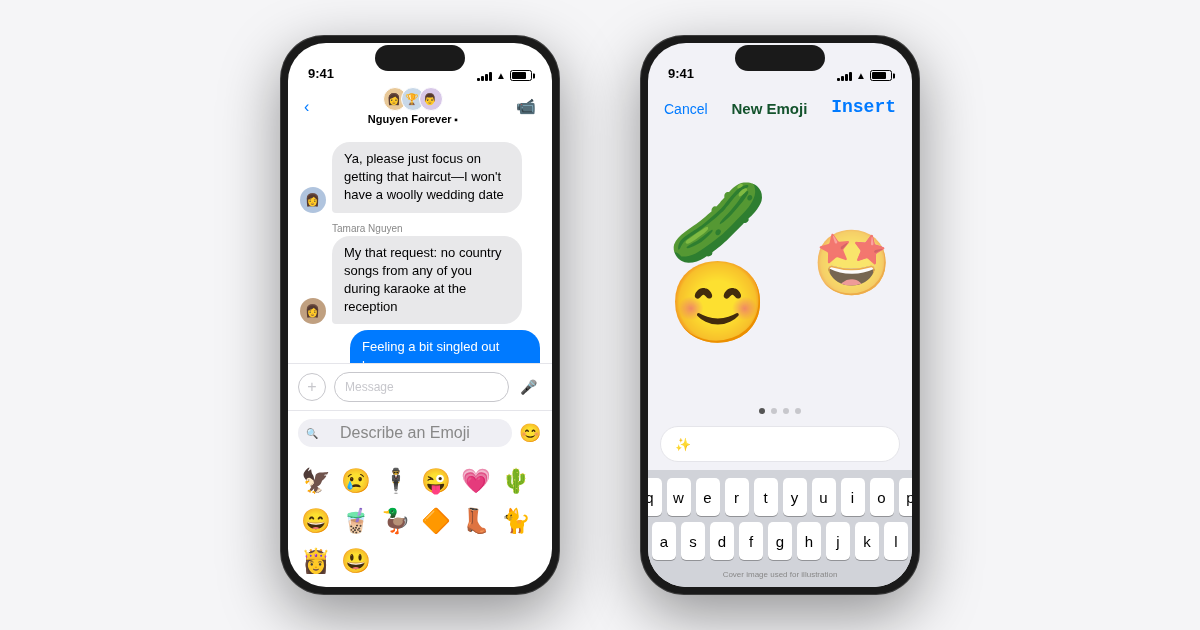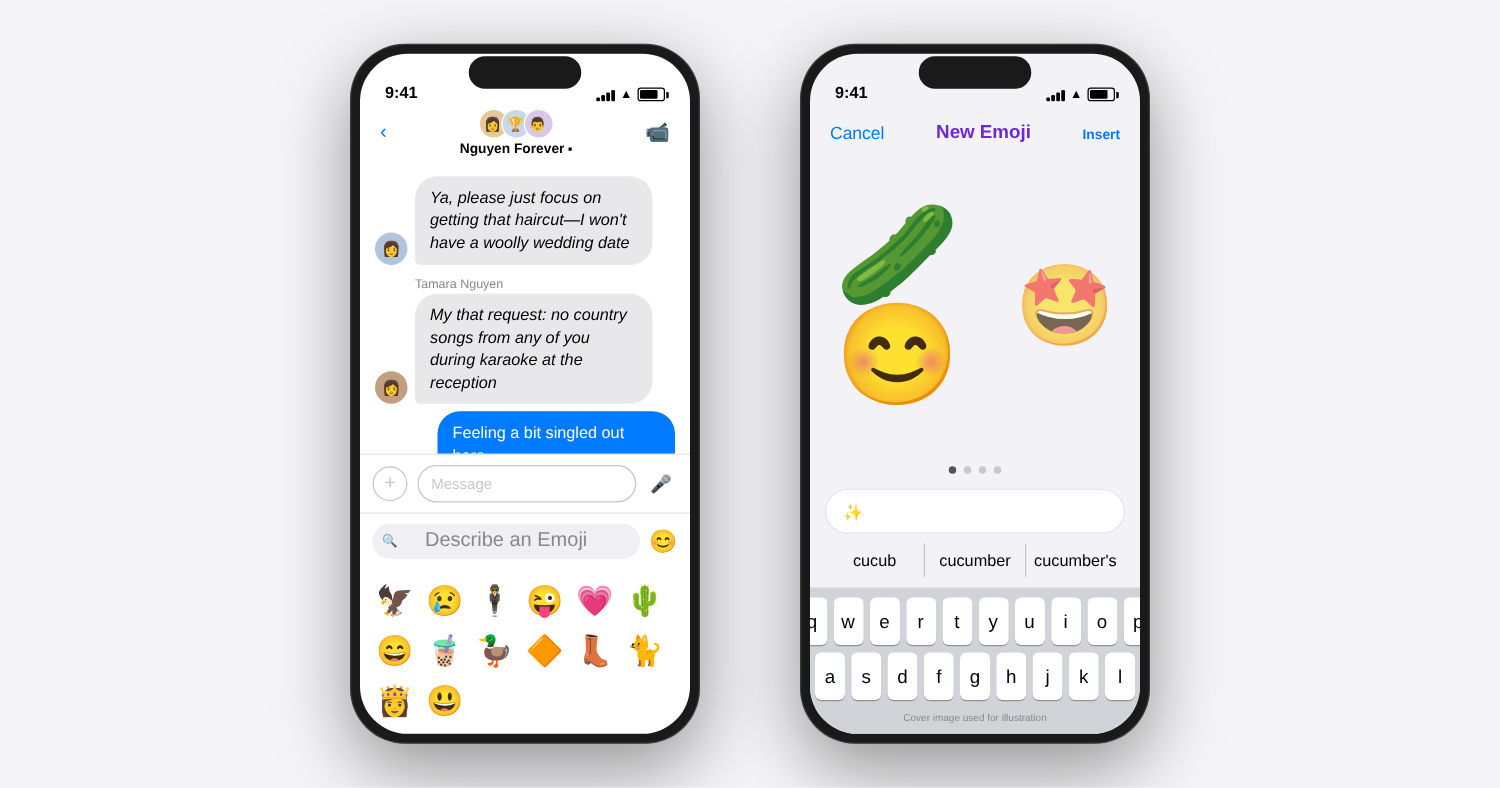--- a/index.html
+++ b/index.html
@@ -186,21 +186,20 @@
       max-width: 190px;
       padding: 8px 12px;
       border-radius: 18px;
       font-size: 13px;
       line-height: 1.4;
     }
     .bubble.received {
       background: #E8E8EA;
       color: #000;
       border-bottom-left-radius: 4px;
-      font-style: italic;
     }
     .bubble.sent {
       background: #007AFF;
       color: #fff;
       border-bottom-right-radius: 4px;
     }
     .sender-name {
       font-size: 10px;
       color: #888;
       margin-left: 32px;
@@ -299,26 +298,27 @@
       padding: 10px 16px 8px;
       flex-shrink: 0;
     }
     .cancel-btn {
       color: #007AFF;
       font-size: 14px;
     }
     .header-title {
       font-size: 15px;
       font-weight: 600;
-      color: #6d28d9;
+      color: #14532d;
     }
     .insert-btn {
       color: #007AFF;
-      font-size: 11px;
+      font-size: 18px;
       font-weight: 600;
+      font-family: Liberation Mono, monospace;
     }
 
     
     .emoji-preview-area {
       flex: 1;
       display: flex;
       align-items: center;
       justify-content: center;
       gap: 40px;
       padding: 20px;
@@ -561,25 +561,20 @@
       <div class="dot"></div>
       <div class="dot"></div>
     </div>
 
     <div class="emoji-desc-container">
       <div class="emoji-desc-input">
         <span>✨</span>
       </div>
     </div>
 
-    <div class="autocomplete-bar">
-      <div class="autocomplete-word">cucub</div>
-      <div class="autocomplete-word">cucumber</div>
-      <div class="autocomplete-word">cucumber's</div>
-    </div>
 
     <div class="keyboard-area">
       <div class="keyboard-row">
         <div class="key">q</div>
         <div class="key">w</div>
         <div class="key">e</div>
         <div class="key">r</div>
         <div class="key">t</div>
         <div class="key">y</div>
         <div class="key">u</div>

